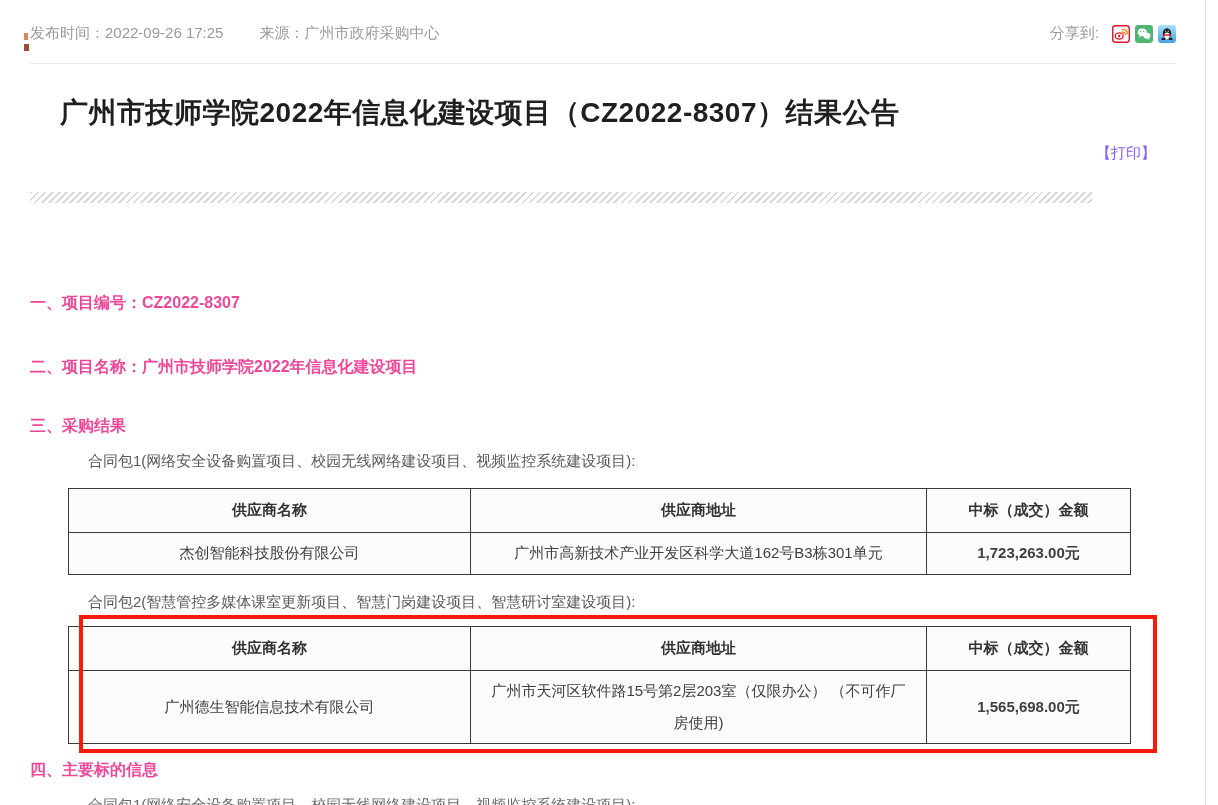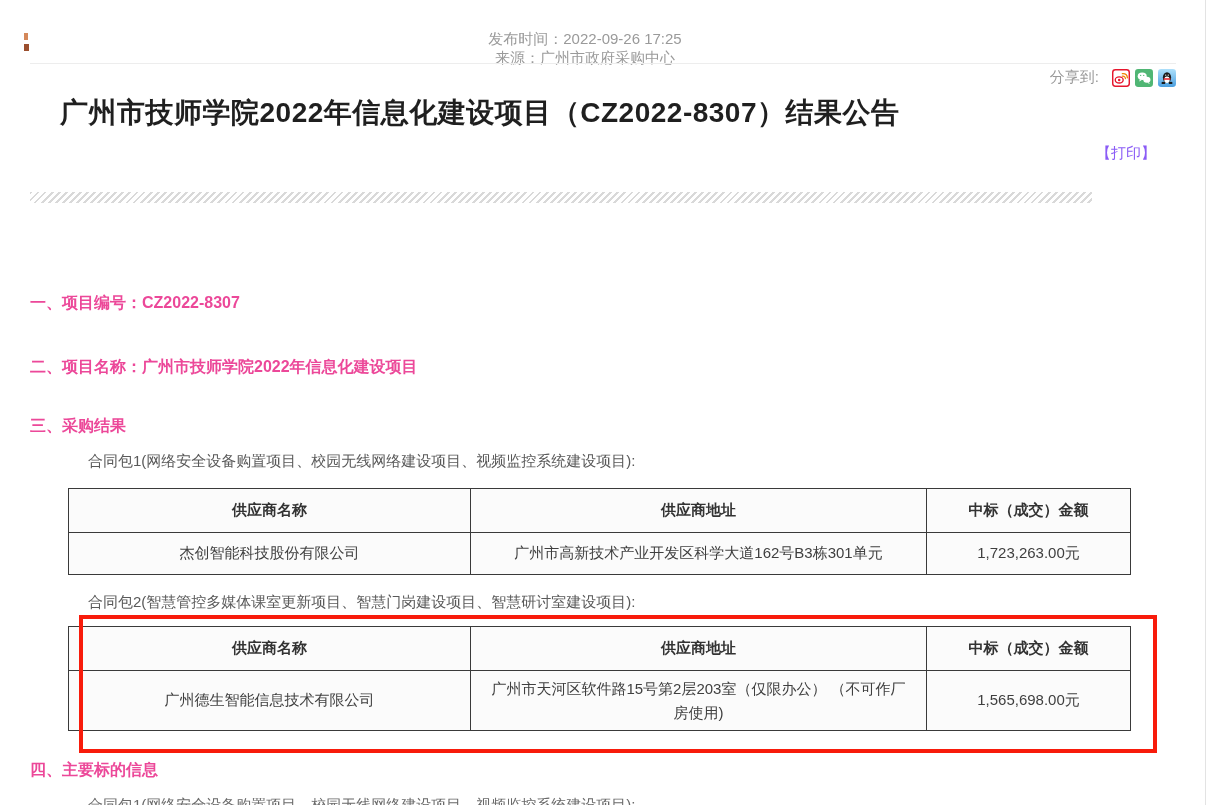--- a/index.html
+++ b/index.html
@@ -7,23 +7,23 @@
     width: 1218px; height: 805px;
     background: #ffffff;
     overflow: hidden;
     font-family: "Liberation Sans", "DejaVu Sans", sans-serif;
     position: relative;
   }
   .abs { position: absolute; }
 
   
   .meta-row {
-    top: 30px; left: 30px; width: 1146px;
-    display: flex; align-items: center;
-    font-size: 15px; color: #9a9a9a; flex-direction: column;
+    top: 24px; left: 30px; width: 1146px;
+    display: flex; align-items: flex-end;
+    font-size: 15px; color: #9a9a9a;
   }
   .meta-item { margin-right: 36px; white-space: nowrap; }
   .share-group { margin-left: auto; display: flex; align-items: center; }
   .share-label { font-size: 15px; color: #9a9a9a; margin-right: 8px; }
   .share-icon { width: 18px; height: 18px; margin-left: 5px; cursor: pointer; display: block; }
   .meta-divider {
     top: 63px; left: 30px; width: 1146px; height: 0;
     border-top: 1px solid #ededed;
   }
 
@@ -74,22 +74,22 @@
     font-size: 15px; color: #3f3f3f;
     text-align: center; vertical-align: middle;
     padding: 10px 6px;
   }
   table.result th { font-weight: bold; color: #333; height: 44px; }
   .t1 td { height: 42px; margin-top: 20px; }
   .t2 td { height: 60px; }
   .col-supplier { width: 402px; }
   .col-address  { width: 456px; }
   .col-amount   { width: 204px; }
-  td.amount { text-align: right; padding-right: 9px; }
-  .t2 td.address { line-height: 24px; padding: 4px 14px; }
+  td.amount { text-align: right; padding-right: 9px; font-weight: bold; }
+  .t2 td.address { line-height: 32px; padding: 4px 14px; }
 
   
   .red-annotation {
     top: 615px; left: 79px; width: 1078px; height: 138px;
     border: 4px solid #f81b0b;
     pointer-events: none;
   }
 
   
   .right-vline { top: 0; left: 1205px; width: 1px; height: 805px; background: #e3e3e3; }

